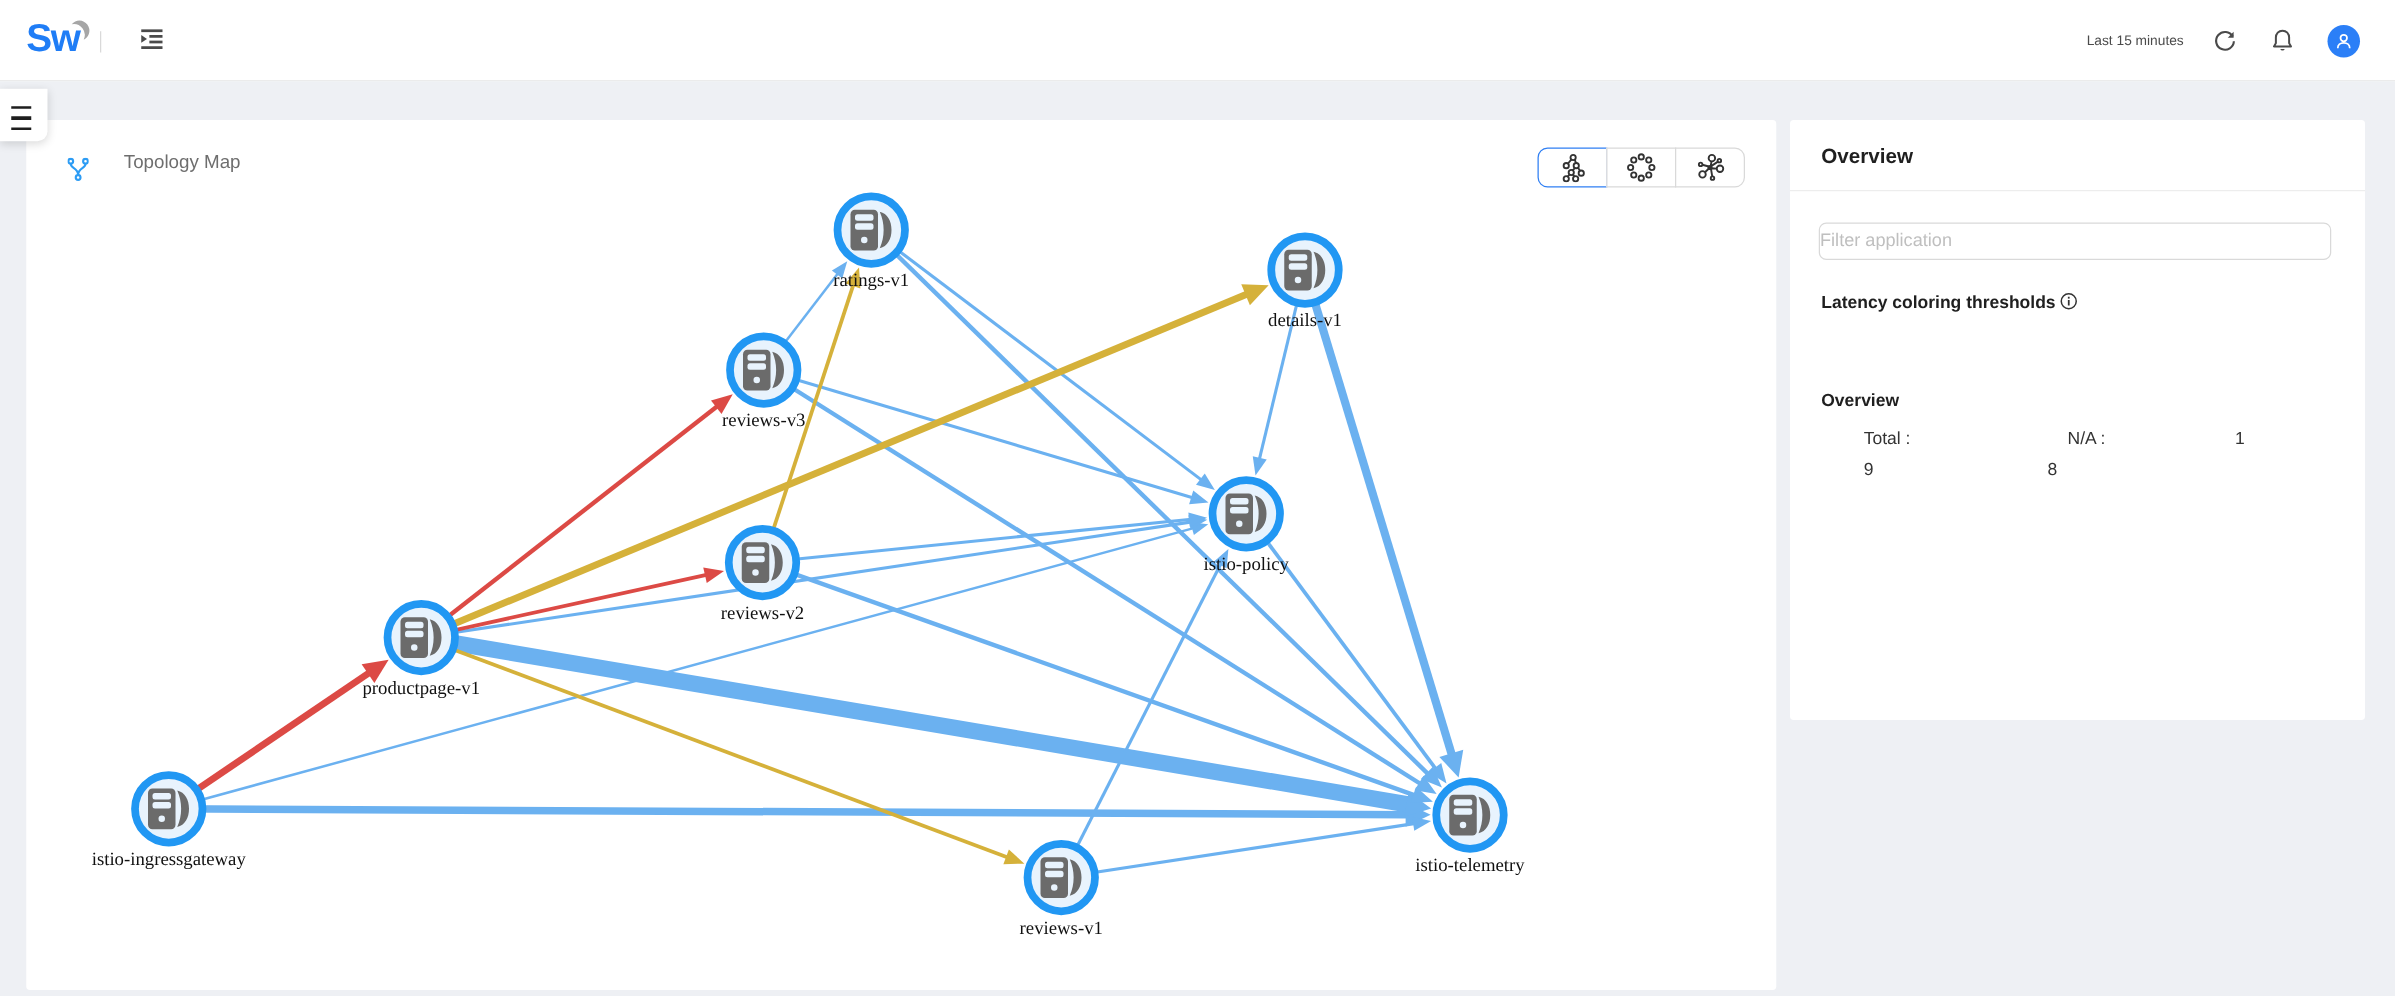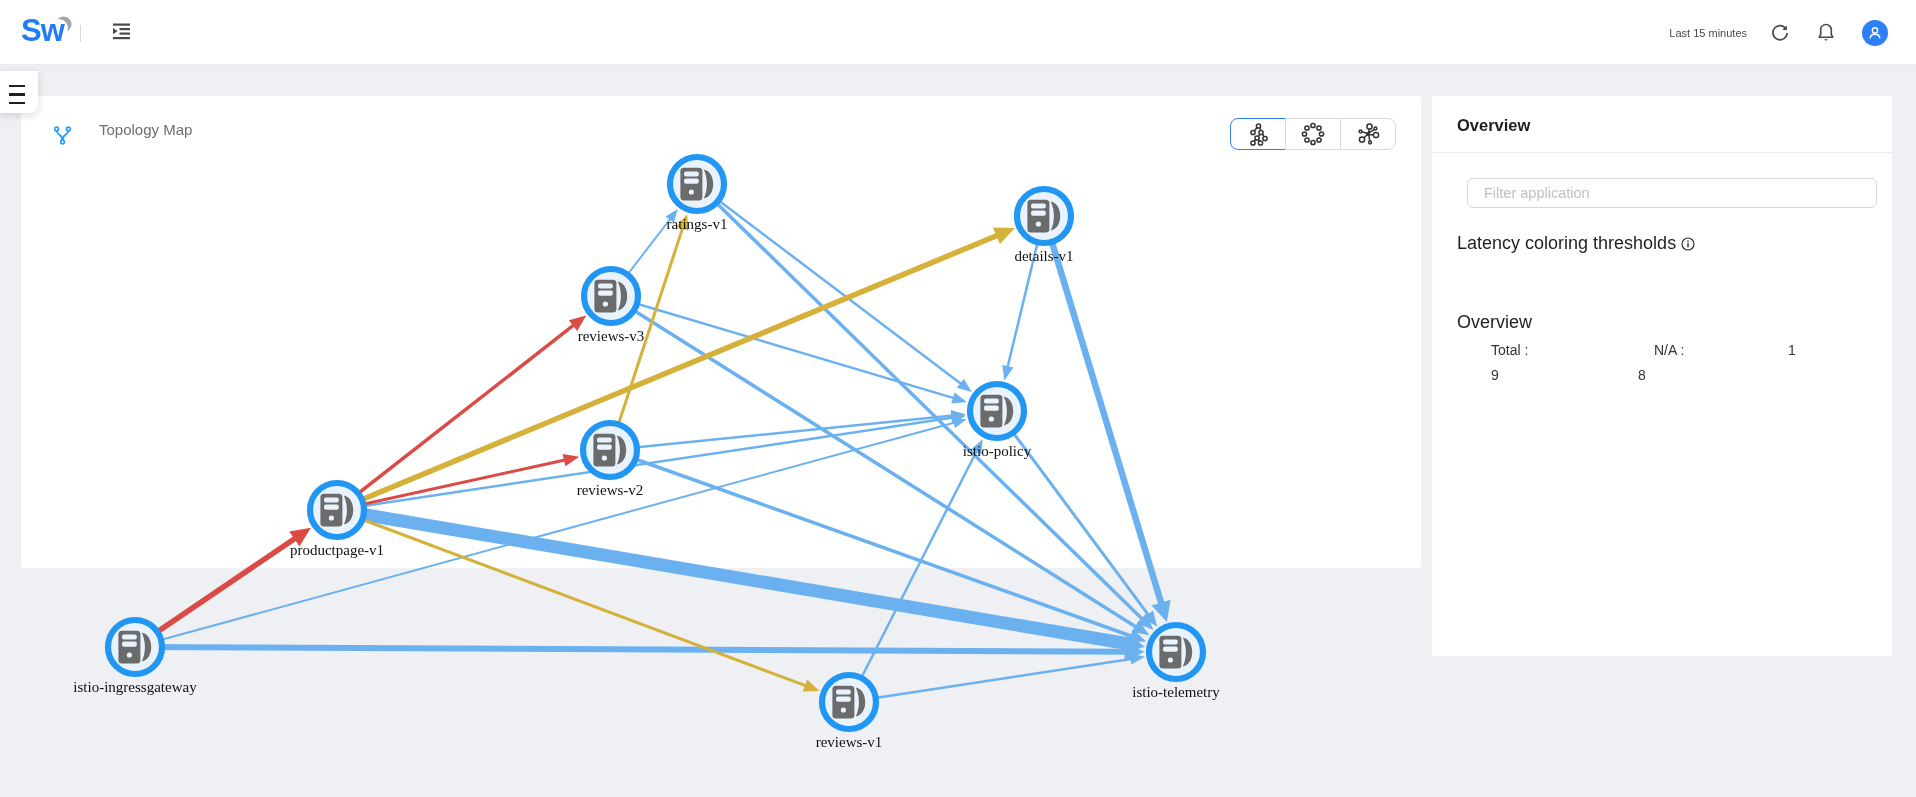--- a/index.html
+++ b/index.html
@@ -7,33 +7,33 @@
 .nav { position:absolute; left:0; top:0; width:1916px; height:65px; background:#fff; border-bottom:1px solid #ebebeb; }
 .logo { position:absolute; left:21px; top:13px; font-size:31px; font-weight:bold; color:#1f7df6; letter-spacing:-1px; z-index:2; }
 .logo-moon { position:absolute; left:55px; top:16px; z-index:1; }
 .nav-sep { position:absolute; left:80px; top:25px; width:1px; height:17px; background:#d9d9d9; }
 .nav-right { position:absolute; right:31px; top:0; height:65px; display:flex; align-items:center; gap:0; }
 .nav-time { color:#4b4b4b; font-size:11px; margin-right:24px; }
 .avatar { position:relative; left:3px; width:26px; height:26px; border-radius:50%; background:#2b7ff7; display:flex; align-items:center; justify-content:center; }
 .hamb { position:absolute; left:0; top:71px; width:38px; height:42px; background:#fff; box-shadow:0 2px 8px rgba(0,0,0,.15); border-radius:0 0 8px 0; }
 .hamb div { position:absolute; left:9px; width:16px; height:2.6px; background:#1e1e1e; }
 .card { position:absolute; background:#fff; border-radius:3px; }
-.cardL { left:21px; top:96px; width:1400px; height:472px; }
-.cardR { left:1432px; top:96px; width:460px; height:560px; }
+.cardL { left:21px; top:96px; width:1400px; height:696px; }
+.cardR { left:1432px; top:96px; width:460px; height:480px; }
 .topo-title { position:absolute; left:78px; top:25px; font-size:15px; color:#6e6e6e; }
 .btn-group { position:absolute; left:1209px; top:22px; display:flex; }
 .btn { width:56px; height:32px; background:#fff; border:1px solid #d9d9d9; display:flex; align-items:center; justify-content:center; }
 .btn.sel { border:1px solid #2f7ff3; }
 .btn:first-child { border-radius:8px 0 0 8px; }
 .btn:last-child { border-radius:0 8px 8px 0; }
 .btn + .btn { margin-left:-1px; }
 .ov-head { position:absolute; left:25px; top:20px; font-size:16.5px; font-weight:700; color:#1f1f1f; }
 .ov-div { position:absolute; left:0; top:56px; width:460px; height:1px; background:#ededed; }
-.inp { position:absolute; left:35px; width:410px; height:30px; border:1px solid #d9d9d9; border-radius:6px; background:#fff; font-size:14.5px; line-height:28px; padding-left:16px; }
-.lbl { position:absolute; left:25px; font-size:18px; font-weight:400; color:#1f1f1f; }
+.inp { position:absolute; left:23px; width:410px; height:30px; border:1px solid #d9d9d9; border-radius:6px; background:#fff; font-size:14.5px; line-height:28px; padding-left:0; }
+.lbl { position:absolute; left:25px; font-size:14px; font-weight:700; color:#1f1f1f; }
 .val { position:absolute; font-size:14px; color:#333;margin-left:34px; }
 </style>
 </head>
 <body>
 <div class="nav">
   <div class="logo">Sw</div>
   <svg class="logo-moon" width="20" height="20">
       <path d="M 2.38,3.36 A 8,8 0 1 1 11.98,15.70 A 8.8,8.8 0 0 0 2.38,3.36 Z" fill="#a6a6a6"></path>
     </svg>
   <div class="nav-sep"></div>

